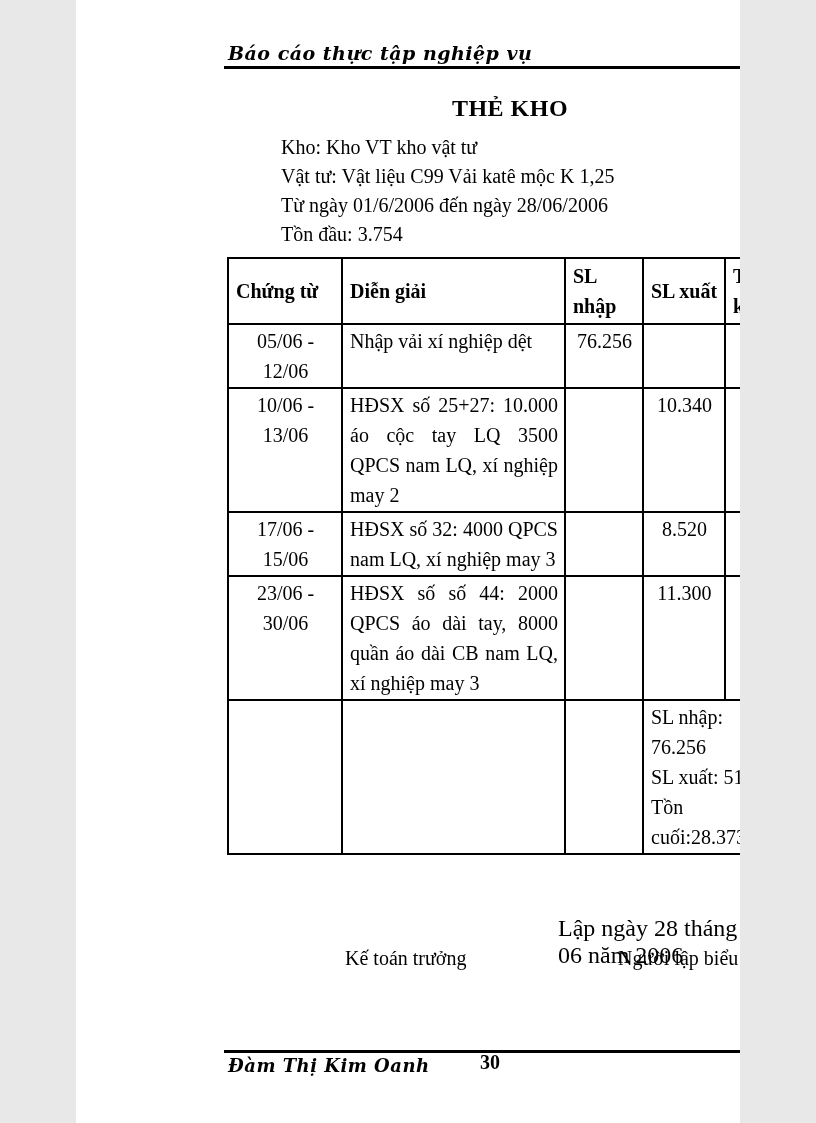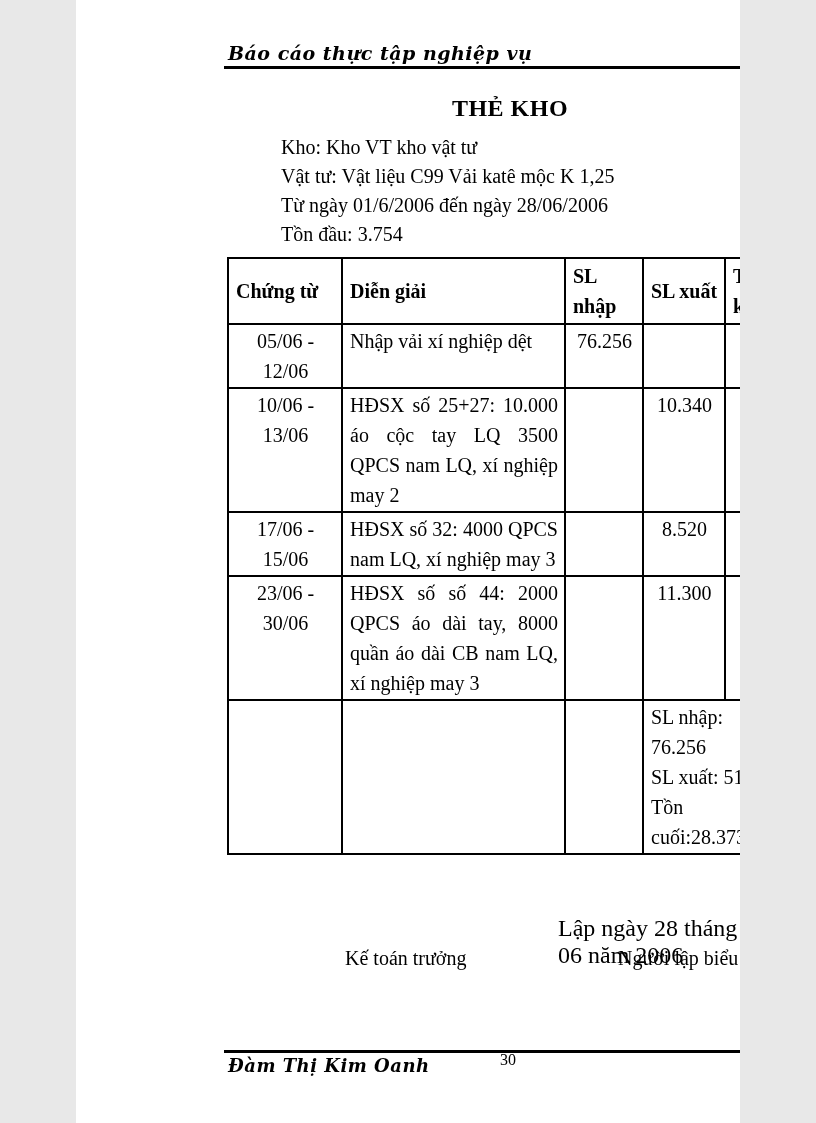--- a/index.html
+++ b/index.html
@@ -111,23 +111,24 @@
     left: 152px;
     top: 1055px;
     font-family: "DejaVu Serif", serif;
     font-style: italic;
     font-weight: bold;
     font-size: 18px;
     letter-spacing: 0.5px;
   }
   .foot-pagenum {
     position: absolute;
-    left: 424px;
+    left: 404px;
     top: 1051px;
-    font-size: 16px;
+    font-size: 20px;
+    font-weight: bold;
   }
 </style>
 </head>
 <body>
 
 <div class="page">
 
   <div class="running-head">Báo cáo thực tập nghiệp vụ</div>
   <div class="head-rule"></div>
 

